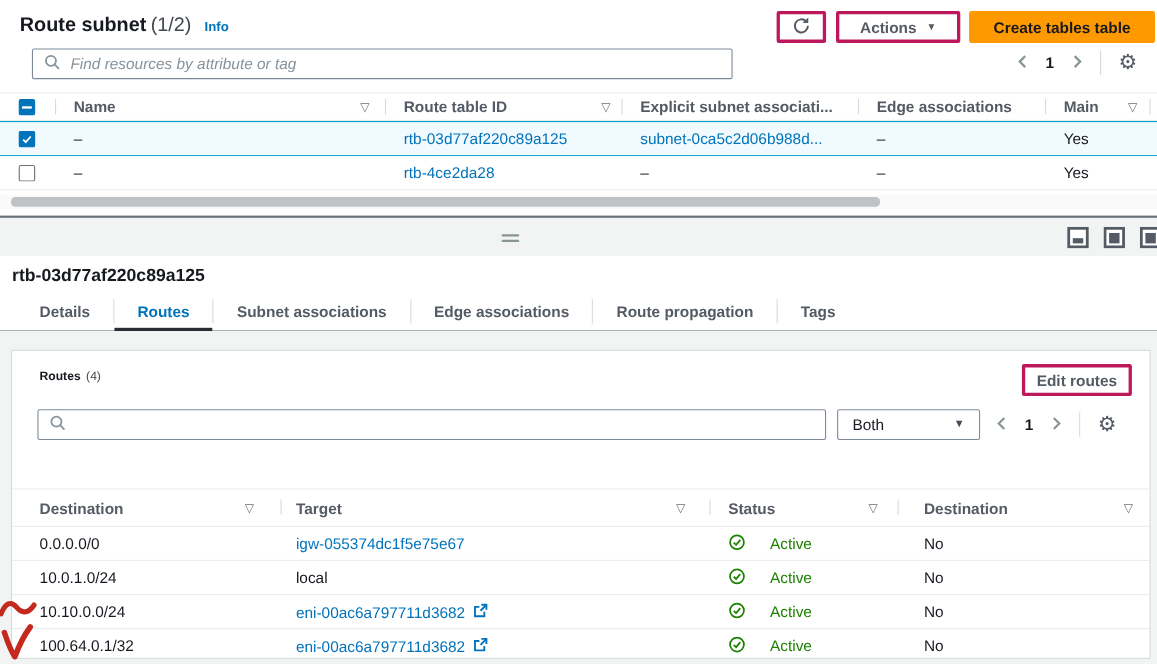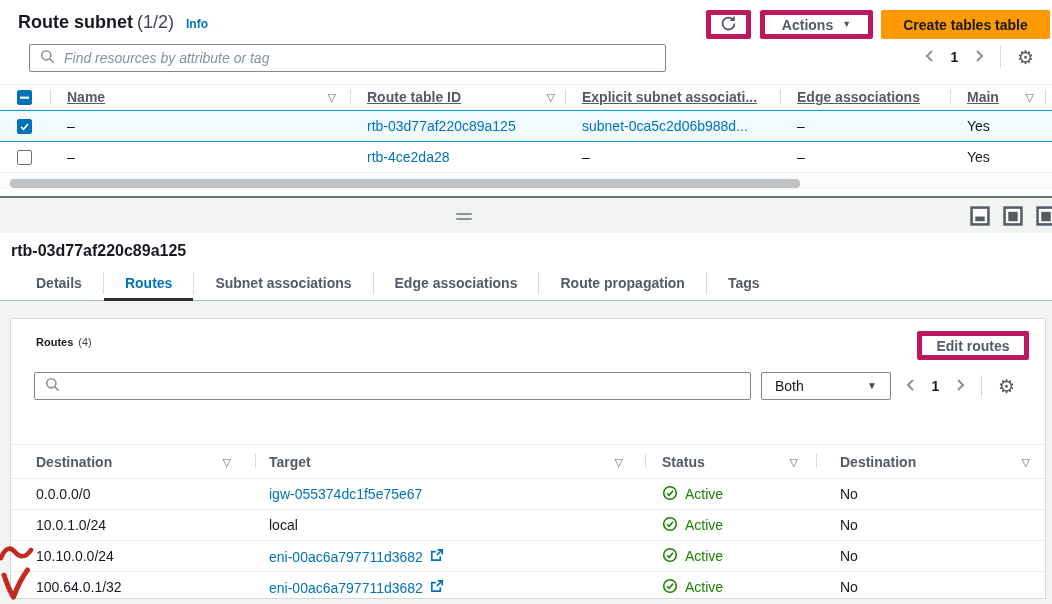--- a/index.html
+++ b/index.html
@@ -10,21 +10,21 @@
     color:#16191f;font-size:14px;
   }
   .abs{position:absolute;}
   a{color:#0073bb;text-decoration:none;}
 
   
   .page-title{left:18px;top:12px;font-size:18px;font-weight:700;color:#16191f;}
   .page-title .count{font-weight:400;color:#414750;margin-left:4px;}
   .info-link{left:186px;top:17px;font-size:12px;font-weight:700;color:#0073bb;}
 
-  .btn{box-sizing:border-box;border:5px solid #be185d;border-radius:2px;background:#fff;
+  .btn{box-sizing:border-box;border:3px solid #be185d;border-radius:2px;background:#fff;
        color:#545b64;font-weight:700;font-size:14px;display:flex;align-items:center;
        justify-content:center;cursor:pointer;}
   .btn-refresh{left:706px;top:10px;width:45px;height:29px;}
   .btn-actions{left:760px;top:10px;width:113px;height:29px;gap:9px;}
   .btn-create{left:881px;top:10px;width:169px;height:29px;background:#ff9900;border-color:#ff9900;color:#16191f;}
   .caret{font-size:9px;color:#545b64;line-height:1;}
 
   
   .search-box{box-sizing:border-box;border:1px solid #7d8998;border-radius:2px;background:#fff;
               display:flex;align-items:center;padding:0 10px;gap:7px;}
@@ -37,21 +37,21 @@
   .pager .num{font-weight:700;color:#16191f;font-size:14px;}
   .pager-top{top:46px;left:924px;width:110px;height:22px;justify-content:space-between;}
   .vdiv{width:1px;background:#d5dbdb;height:22px;}
   .gear{font-size:19px;color:#545b64;line-height:1;cursor:pointer;}
   .chev{cursor:pointer;display:block;}
 
   
   .mt{left:0;top:84px;width:1052px;}
   .mt-grid{display:grid;grid-template-columns:50px 300px 215px 215px 170px 96px 1fr;align-items:center;}
   .mt-header{height:24px;border-top:1px solid #eaeded;border-bottom:1px solid #eaeded;position:relative;
-             font-weight:700;color:#545b64;font-size:14px;text-decoration:underline;}
+             font-weight:700;color:#545b64;font-size:14px;}
   .mt-header .cell,.mt-row .cell{padding-left:17px;white-space:nowrap;overflow:hidden;}
   .mt-header .cell{position:relative;}
   .sort{font-size:11px;color:#687078;position:absolute;top:50%;transform:translateY(-50%);}
   .hdr-div{position:absolute;width:1px;height:14px;background:#d5dbdb;top:5px;}
   .mt-row{height:30px;border-bottom:1px solid #eaeded;background:#fff;}
   .mt-row.selected{height:30px;background:#f1faff;border-top:1px solid #00a1c9;border-bottom:1px solid #00a1c9;}
   .cb-cell{padding-left:18px;}
   .checkbox{width:15px;height:15px;box-sizing:border-box;border:1px solid #687078;border-radius:2px;
             background:#fff;display:flex;align-items:center;justify-content:center;cursor:pointer;}
   .checkbox.on,.checkbox.ind{background:#0073bb;border-color:#0073bb;}
@@ -78,38 +78,38 @@
   .tab.active{color:#0073bb;}
   .tab.active::after{content:"";position:absolute;left:0;right:0;bottom:-1px;height:3px;background:#2a2e33;}
   .tab-div{width:1px;height:22px;background:#d5dbdb;align-self:center;}
 
   
   .content-gray{left:0;top:301px;width:1052px;height:303px;background:#f2f3f3;}
   .card{position:absolute;left:10px;top:17px;width:1034px;height:279px;background:#fff;
         border:1px solid #d5dbdb;overflow:hidden;}
   .routes-title{position:absolute;left:25px;top:17px;font-size:11px;font-weight:700;color:#16191f;}
   .routes-title .count{font-weight:400;color:#414750;margin-left:5px;}
-  .btn-edit{position:absolute;right:16px;top:12px;width:112px;height:29px;}
+  .btn-edit{position:absolute;right:16px;top:12px;width:100px;height:29px;}
   .filter-search{position:absolute;left:23px;top:53px;width:717px;height:28px;}
   .select{position:absolute;left:750px;top:53px;width:130px;height:28px;box-sizing:border-box;
           border:1px solid #7d8998;border-radius:2px;background:#fff;display:flex;align-items:center;
           justify-content:space-between;padding:0 13px;cursor:pointer;}
   .select .caret{color:#414d5c;font-size:10px;}
   .pager-card{position:absolute;left:894px;top:56px;width:110px;height:22px;justify-content:space-between;}
 
   
   .rt{position:absolute;left:0;top:125px;width:1034px;}
   .rt-grid{display:grid;grid-template-columns:244px 390px 171px 1fr;align-items:center;}
   .rt-header{height:33px;border-top:1px solid #eaeded;border-bottom:1px solid #eaeded;position:relative;
              font-weight:700;color:#545b64;font-size:14px;}
   .rt-header .cell{position:relative;white-space:nowrap;}
   .rt-row{height:30px;border-bottom:1px solid #eaeded;}
   .rt .c1{padding-left:25px;}
   .rt .c2{padding-left:14px;display:flex;align-items:flex-end;gap:7px;}
-  .rt .c3{padding-left:17px;display:flex;align-items:center;gap:7px;}
+  .rt .c3{padding-left:17px;display:flex;align-items:center;gap:22px;}
   .rt .c4{padding-left:24px;}
   .status-txt{color:#1d8102;}
 
   
   .annotation{left:0;top:0;width:1052px;height:604px;pointer-events:none;z-index:50;}
 </style>
 </head>
 <body>
 
 <div class="abs page-title">

